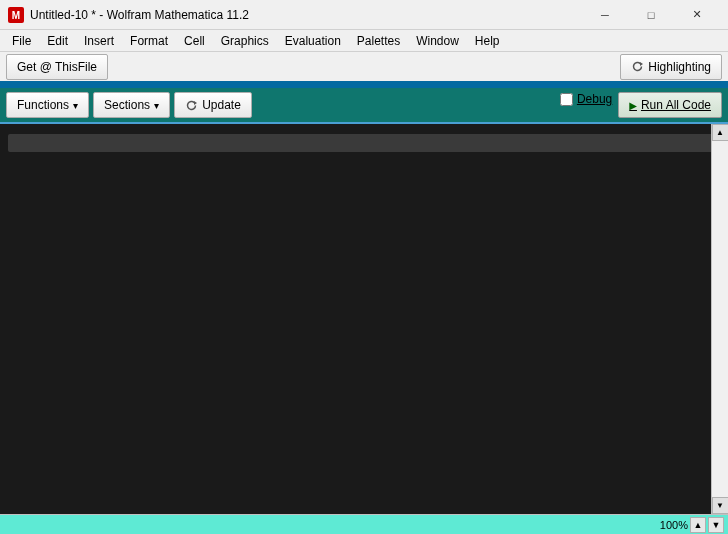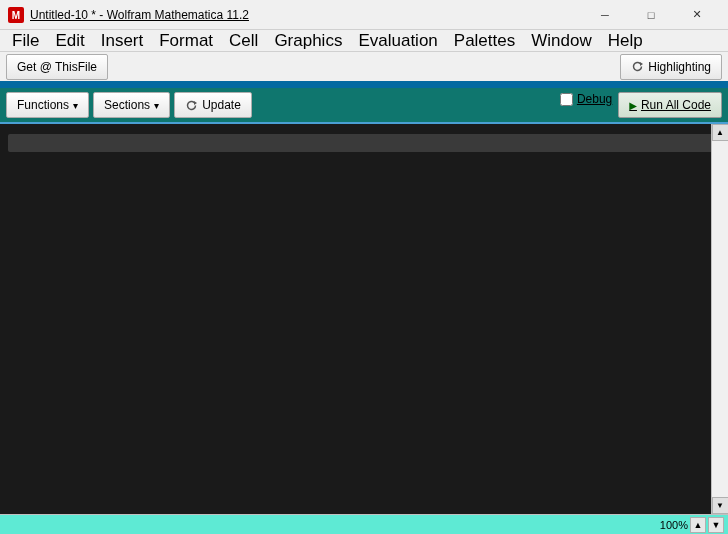--- a/index.html
+++ b/index.html
@@ -25,21 +25,20 @@
     .title-bar-icon {
       width: 16px;
       height: 16px;
       margin-right: 6px;
       flex-shrink: 0;
     }
     .title-bar-text {
       flex: 1;
       font-size: 12px;
       color: #000;
-      text-decoration: underline;
     }
     .title-bar-controls {
       display: flex;
       gap: 0;
     }
     .title-bar-btn {
       width: 46px;
       height: 30px;
       border: none;
       background: transparent;
@@ -55,21 +54,21 @@
     .menu-bar {
       display: flex;
       align-items: center;
       background: #f0f0f0;
       height: 22px;
       padding: 0 4px;
       border-bottom: 1px solid #d0d0d0;
     }
     .menu-item {
       padding: 2px 8px;
-      font-size: 17px;
+      font-size: 12px;
       cursor: pointer;
       color: #000;
       height: 100%;
       display: flex;
       align-items: center;
     }
 
     
     .toolbar1 {
       display: flex;

